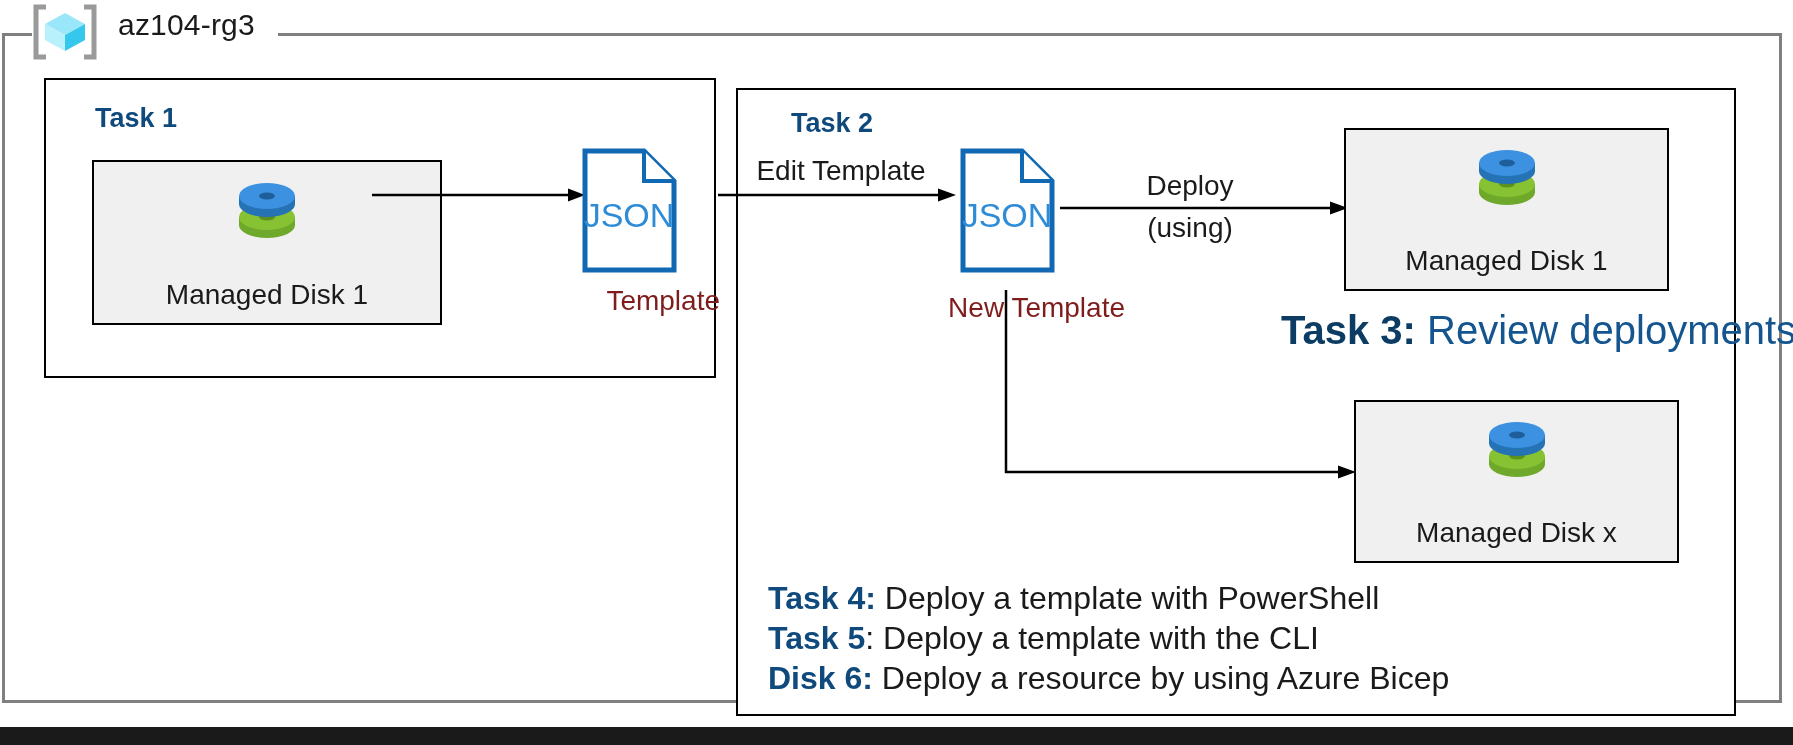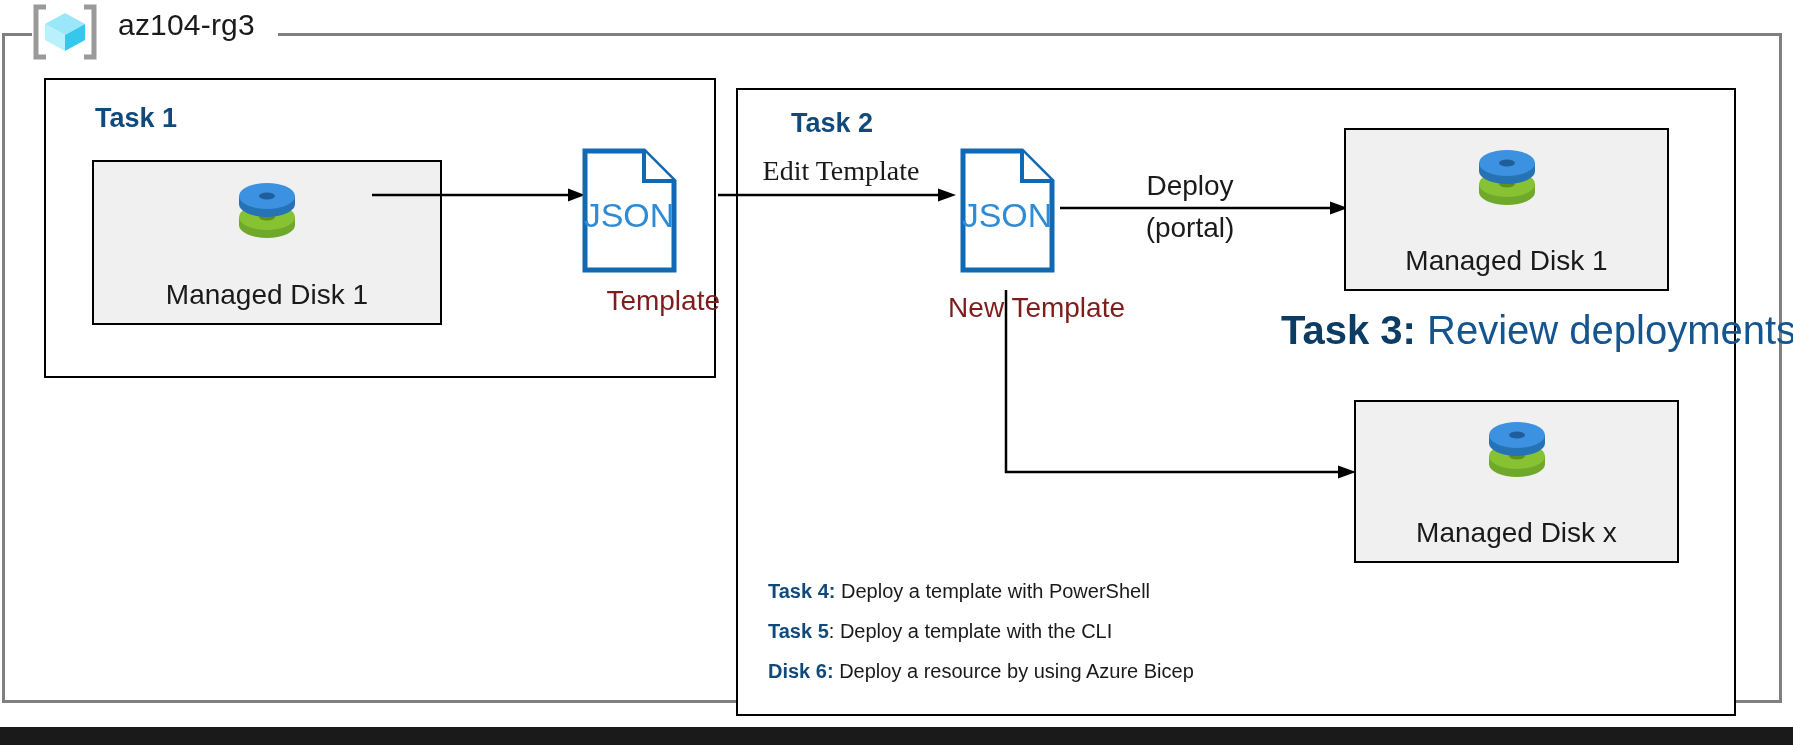--- a/index.html
+++ b/index.html
@@ -27,21 +27,21 @@
 
   
   .json-doc{position:absolute;}
   .doc-caption{position:absolute;text-align:right;font-size:28px;color:#7f1d1d;white-space:nowrap;}
 
   
   .conn{position:absolute;}
   .edge-label{position:absolute;font-size:28px;color:#1a1a1a;white-space:nowrap;text-align:center;}
 
   
-  .task-line{position:absolute;font-size:20px;color:#1a1a1a;white-space:nowrap;}
+  .task-line{position:absolute;font-size:32px;color:#1a1a1a;white-space:nowrap;}
   .task-line b{font-weight:bold;color:#104A7D;}
   .task3{position:absolute;font-size:40px;white-space:nowrap;color:#14558F;}
   .task3 b{font-weight:bold;color:#0C3C63;}
 
   #bottom-bar{position:absolute;left:0;bottom:0;width:1793px;height:18px;background:#1a1a1a;}
 </style>
 </head>
 <body>
 
 <div id="rg-frame"></div>
@@ -96,39 +96,39 @@
 
 <div class="task-box" style="left:736px;top:88px;width:1000px;height:628px;"></div>
 <div class="task-label" style="left:782px;top:108px;margin-left:9px;">Task 2</div>
 
 <div class="conn" style="left:718px;top:185px;width:240px;height:20px;">
   <svg width="240" height="20" viewBox="0 0 240 20">
     <line x1="0" y1="10" x2="222" y2="10" stroke="#000" stroke-width="2.5"></line>
     <polygon points="238,10 220,3.5 220,16.5" fill="#000"></polygon>
   </svg>
 </div>
-<div class="edge-label" style="left:736px;top:155px;width:210px;font-family:Liberation Serif, serif;">Edit Template</div>
+<div class="edge-label" style="left:736px;top:155px;width:210px;">Edit Template</div>
 
 <div class="json-doc" style="left:960px;top:148px;">
   <svg width="95" height="125" viewBox="0 0 95 125">
     <path d="M3 3 L62 3 L92 33 L92 122 L3 122 Z" fill="#fff" stroke="#1168B3" stroke-width="5"></path>
     <path d="M62 3 L62 33 L92 33" fill="#fff" stroke="#1168B3" stroke-width="4"></path>
     <text x="47" y="70" font-family="'Liberation Sans',sans-serif" font-size="34" fill="#2E8BD6" text-anchor="middle" dominant-baseline="middle">JSON</text>
   </svg>
 </div>
 <div class="doc-caption" style="left:895px;top:292px;width:230px;">New Template</div>
 
 <div class="conn" style="left:1060px;top:198px;width:290px;height:20px;">
   <svg width="290" height="20" viewBox="0 0 290 20">
     <line x1="0" y1="10" x2="272" y2="10" stroke="#000" stroke-width="2.5"></line>
     <polygon points="288,10 270,3.5 270,16.5" fill="#000"></polygon>
   </svg>
 </div>
 <div class="edge-label" style="left:1080px;top:170px;width:220px;">Deploy</div>
-<div class="edge-label" style="left:1080px;top:212px;width:220px;">(portal)</div>
+<div class="edge-label" style="left:1080px;top:212px;width:220px;">(using)</div>
 
 <div class="res-box" style="left:1344px;top:128px;width:325px;height:163px;">
   <div class="disk-icon" style="top:14px;">
     <svg width="62" height="72" viewBox="0 0 62 72">
       <ellipse cx="31" cy="48" rx="28" ry="13" fill="#6FA92B"></ellipse>
       <rect x="3" y="40" width="56" height="9" fill="#6FA92B"></rect>
       <ellipse cx="31" cy="40" rx="28" ry="13" fill="#87C232"></ellipse>
       <ellipse cx="31" cy="40" rx="8" ry="3.5" fill="#5D901F"></ellipse>
       <ellipse cx="31" cy="27" rx="28" ry="13" fill="#2573B5"></ellipse>
       <rect x="3" y="19" width="56" height="9" fill="#2573B5"></rect>

